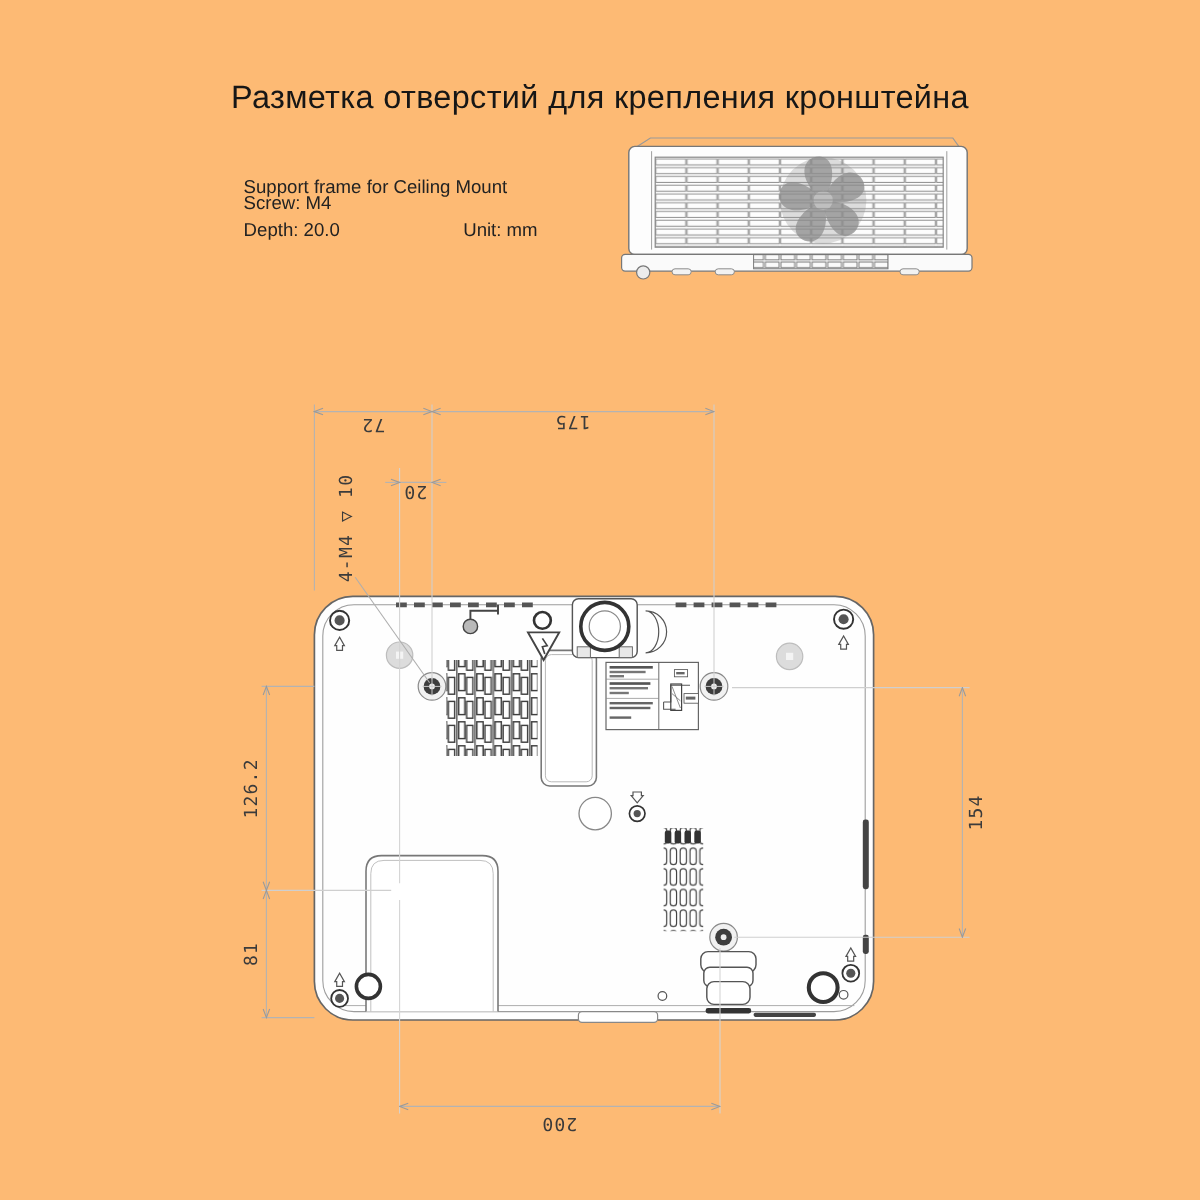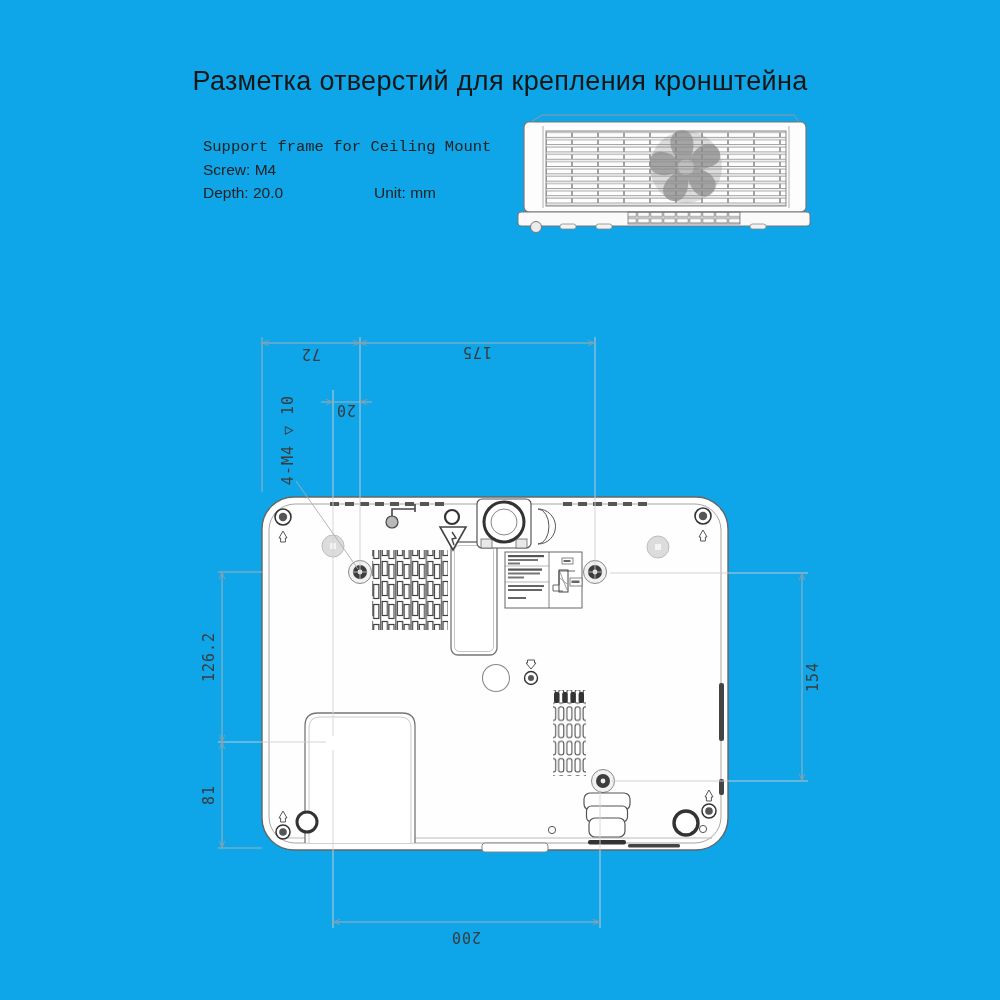--- a/index.html
+++ b/index.html
@@ -1,22 +1,22 @@
 <!DOCTYPE html>
 <html><head>
 <meta charset="utf-8">
 <style>
   html,body{margin:0;padding:0;background:#ffffff;width:1000px;height:1000px;overflow:hidden;}
-  #page{position:relative;width:1000px;height:1000px;background:#0ea5e9;font-family:"Liberation Sans",sans-serif;}
+  #page{position:relative;width:1000px;height:1000px;background:#fdba74;font-family:"Liberation Sans",sans-serif;}
   .title{position:absolute;top:66px;left:0;width:1000px;text-align:center;font-size:27px;color:#161616;letter-spacing:.3px;}
   .info{position:absolute;font-size:15.5px;color:#222;}
-  #info1{left:203px;top:138px;font-family:Liberation Mono, monospace;}
+  #info1{left:203px;top:148px;}
   #info2{left:203px;top:161px;}
   #info3{left:203px;top:184px;}
-  #infoUnit{left:374px;top:184px;}
+  #infoUnit{left:386px;top:184px;}
   .dim{position:absolute;font-family:"DejaVu Sans Mono",monospace;font-size:15px;color:#3b3b3b;letter-spacing:1px;white-space:nowrap;transform:translate(-50%,-50%);}
   .r180{transform:translate(-50%,-50%) rotate(180deg);}
   .r90{transform:translate(-50%,-50%) rotate(-90deg);}
   svg{position:absolute;left:0;top:0;}
 </style>
 </head>
 <body>
 
 <div id="page">
 

